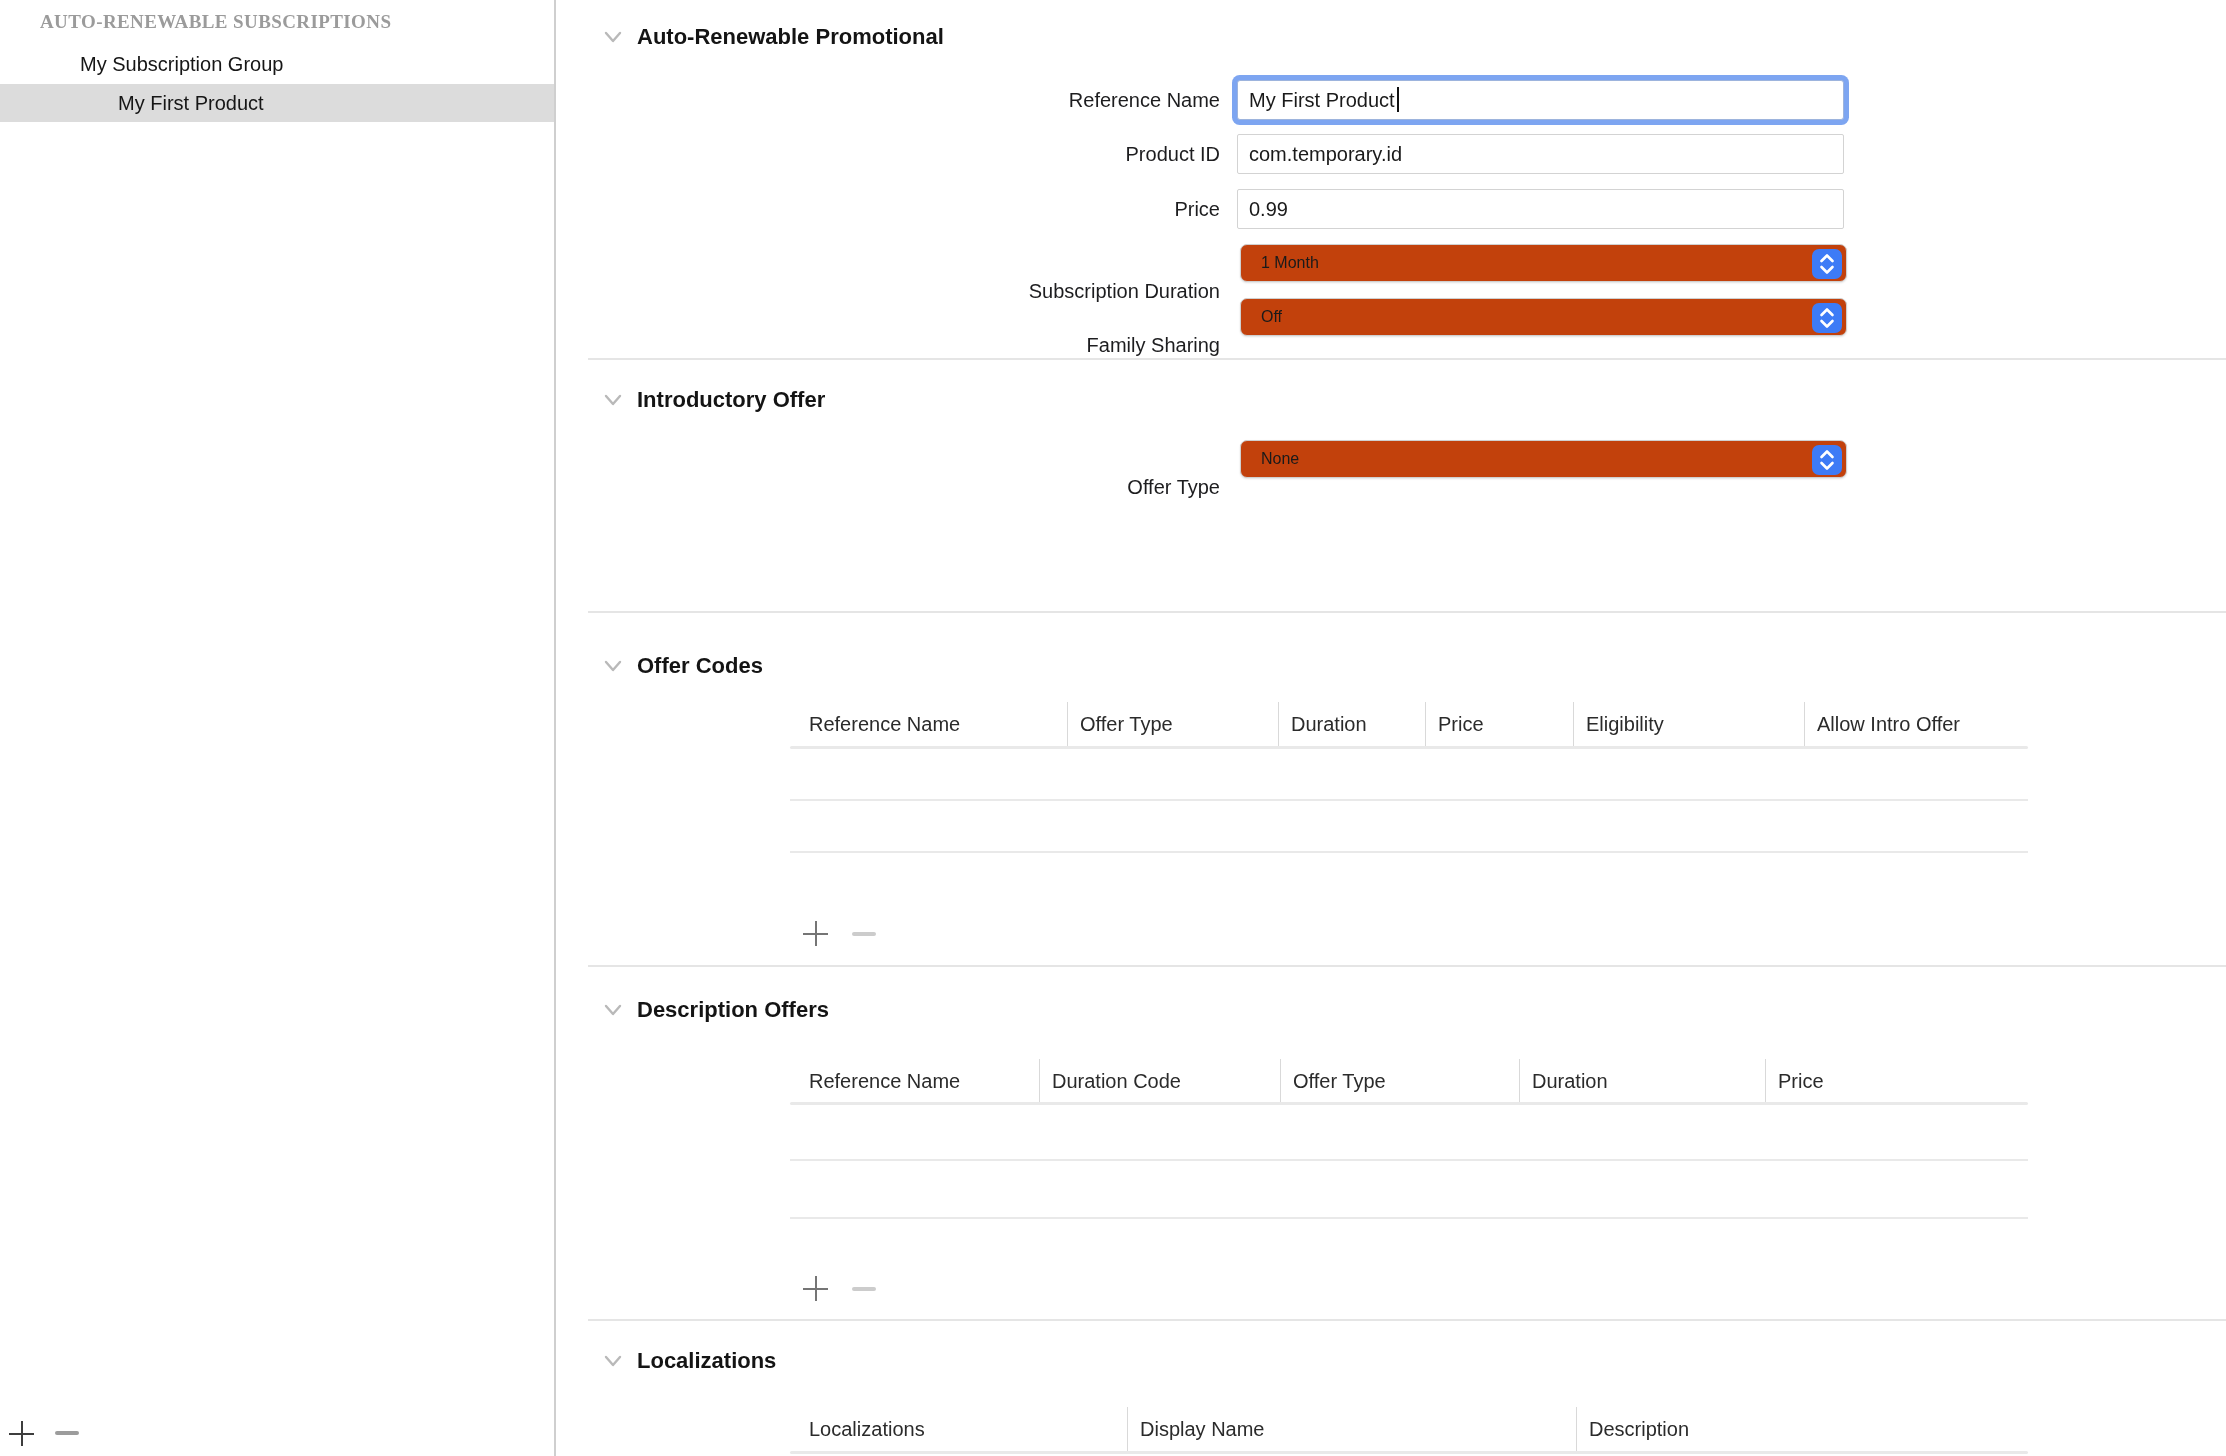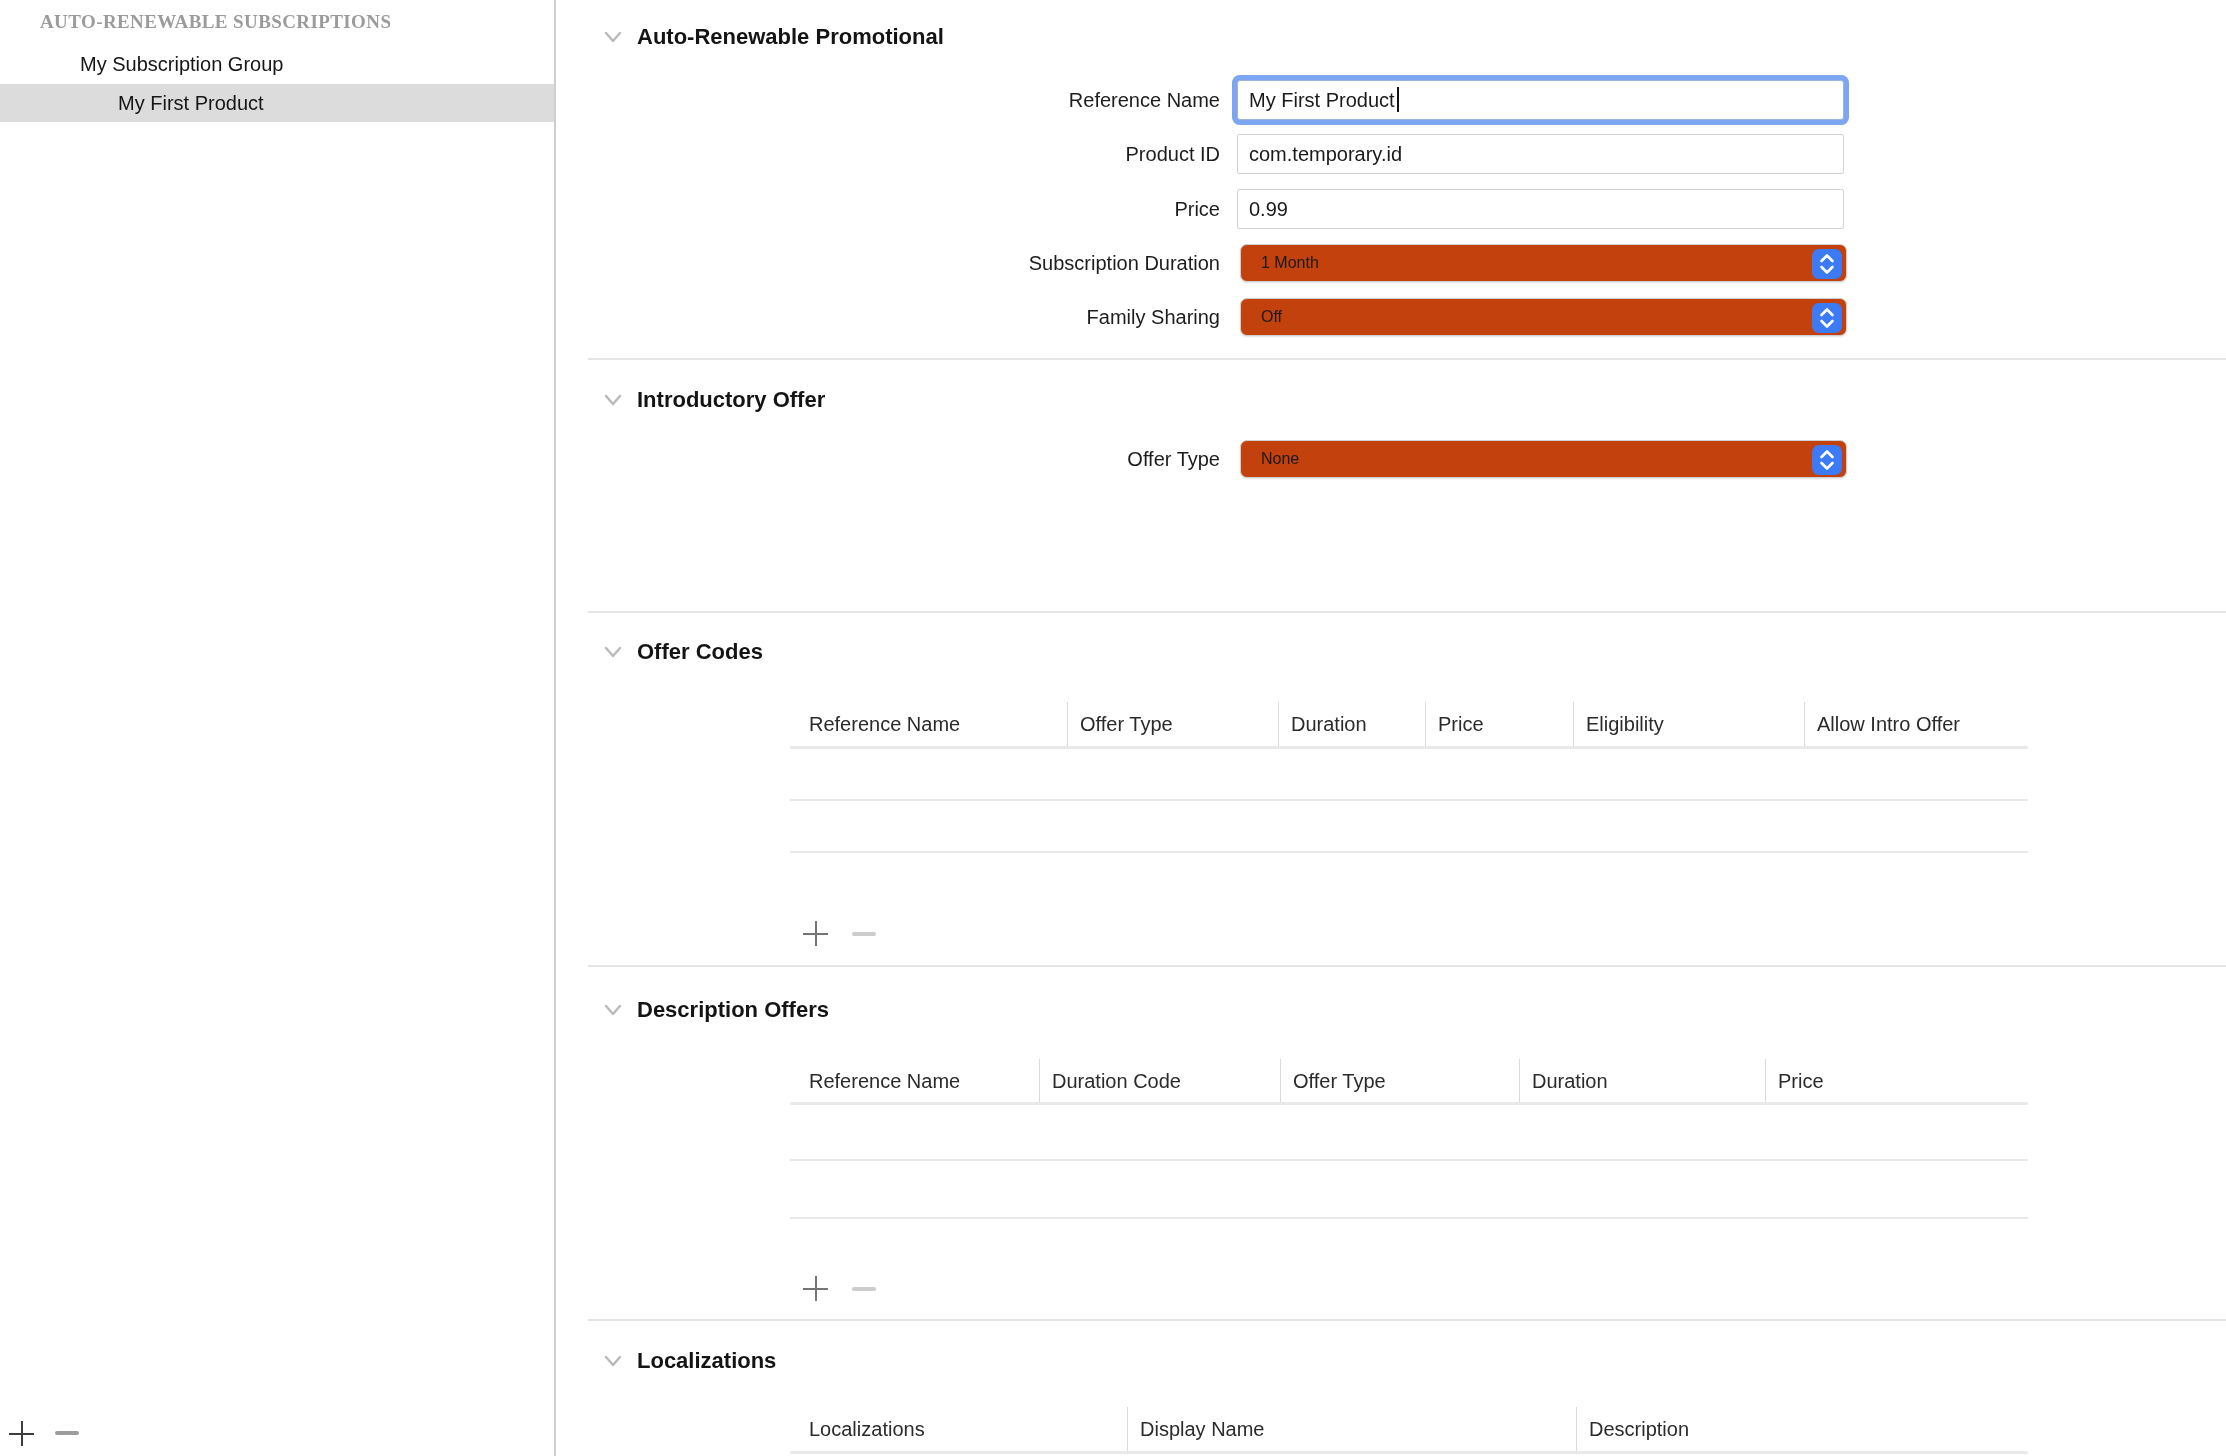--- a/index.html
+++ b/index.html
@@ -28,21 +28,21 @@
   .content { position:absolute; left:557px; top:0; width:1669px; height:1456px; background:#fff; }
 
   .sec-header { position:absolute; left:46px; display:flex; align-items:center; gap:14px; height:30px; }
   .sec-title { font-size:22px; font-weight:bold; color:#141414; white-space:nowrap; }
   .chev { flex:0 0 auto; }
 
   .divider { position:absolute; left:31px; right:0; height:2px; background:#e5e5e5; }
 
   .frow { position:absolute; left:0; width:100%; }
   .flabel { position:absolute; left:80px; width:583px; text-align:right; font-size:20px; color:#1d1d1f; white-space:nowrap; }
-  .lh40 { line-height:40px; } .lh38 { line-height:38px; }
+  .lh40 { line-height:40px; } .lh38 { line-height:38px;margin-top:28px; }
 
   .tfield { position:absolute; left:680px; width:607px; height:40px; border:1px solid #d3d3d3;
             border-radius:2px; background:#fff; font-size:20px; color:#1a1a1a; padding:0 11px;
             font-family:inherit; line-height:38px; white-space:nowrap; overflow:hidden; }
   .tfield.focused { border:1px solid #9db4dd; border-radius:3px;
                     box-shadow:0 0 0 5px #7da5f1; }
   .caret { display:inline-block; width:2px; height:25px; background:#111;
            vertical-align:-5px; margin-left:2px; }
 
   .popup { position:absolute; left:683px; width:607px; height:38px; background:#c2410c;
@@ -141,21 +141,21 @@
         <svg class="stepper" width="30" height="30" viewBox="0 0 30 30">
           <rect x="0" y="0" width="30" height="30" rx="7" fill="#3d7bf6"></rect>
           <polyline points="9.5,12 15,6.5 20.5,12" fill="none" stroke="#fff" stroke-width="2.6" stroke-linecap="round" stroke-linejoin="round"></polyline>
           <polyline points="9.5,18 15,23.5 20.5,18" fill="none" stroke="#fff" stroke-width="2.6" stroke-linecap="round" stroke-linejoin="round"></polyline>
         </svg>
       </div>
     </div>
 
     <div class="divider" style="top:611px"></div>
 
-    <div class="sec-header" style="top:637px">
+    <div class="sec-header" style="top:651px">
       <svg class="chev" width="20" height="14" viewBox="0 0 20 14">
         <polyline points="3,3 10,11 17,3" fill="none" stroke="#b9b9b9" stroke-width="2.4" stroke-linecap="round" stroke-linejoin="round"></polyline>
       </svg>
       <div class="sec-title">Offer Codes</div>
     </div>
 
     <div class="table-header" style="top:702px">
       <div class="th" style="width:277px">Reference Name</div>
       <div class="th" style="width:211px">Offer Type</div>
       <div class="th" style="width:147px">Duration</div>

